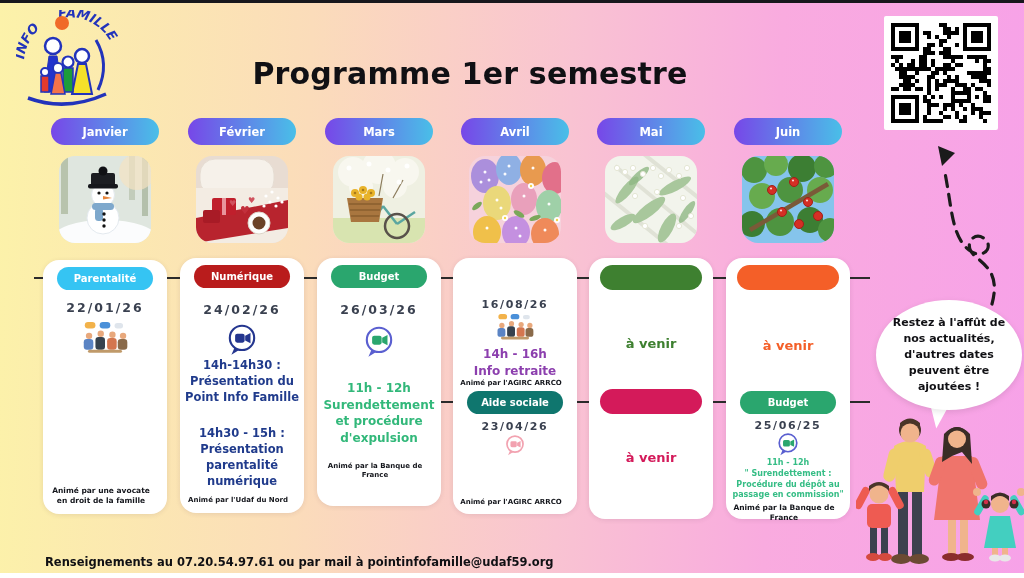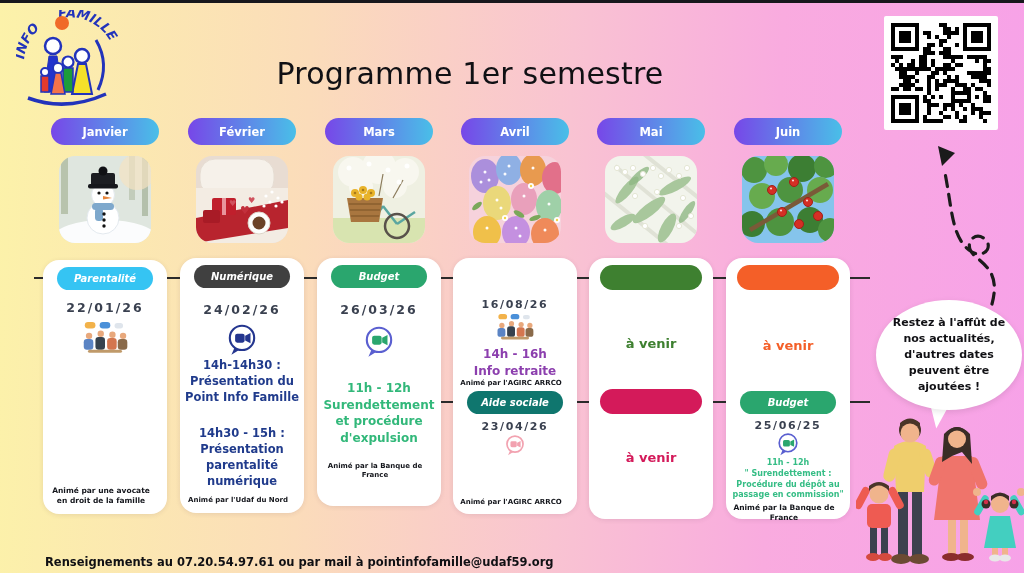--- a/index.html
+++ b/index.html
@@ -4,21 +4,21 @@
 <style>
   html,body{margin:0;padding:0;}
   body{
     width:1024px;height:578px;overflow:hidden;position:relative;
     font-family:"DejaVu Sans","Liberation Sans",sans-serif;
     background:linear-gradient(92deg,#fcf2a9 0%,#fbdcba 30%,#f9c3d2 55%,#f9abdf 75%,#f7a2e8 100%);
   }
   .topline{position:absolute;top:0;left:0;right:0;height:3px;background:#17171c;z-index:9;}
   .bottomline{position:absolute;bottom:0;left:0;right:0;height:5px;background:#ffffff;z-index:2;}
   .title{position:absolute;left:160px;width:620px;top:36px;text-align:center;
-    font-size:30px;font-weight:400;color:#101014;letter-spacing:.2px;}
+    font-size:30px;font-weight:700;color:#101014;letter-spacing:.2px;}
   .logo{position:absolute;left:16px;top:10px;width:102px;height:102px;}
   .qr{position:absolute;left:884px;top:16px;width:114px;height:114px;background:#fff;
     padding:7px;box-sizing:border-box;border-radius:2px;}
   .qr svg{width:100%;height:100%;display:block;}
   .arrow{position:absolute;left:900px;top:130px;width:124px;height:180px;z-index:1;}
   .bubble{position:absolute;left:876px;top:300px;width:146px;height:110px;background:#fff;
     border-radius:50%;display:flex;align-items:center;justify-content:center;text-align:center;
     padding:10px 12px;box-sizing:border-box;font-size:11px;font-weight:700;color:#101014;
     line-height:1.45;box-shadow:0 2px 6px rgba(0,0,0,.10);z-index:4;}
   .bubble-tail{position:absolute;left:924px;top:398px;width:0;height:0;z-index:3;
@@ -30,21 +30,21 @@
   .hline2{top:401px;left:441px;width:429px;}
   .pill{position:absolute;top:118px;width:108px;height:27px;border-radius:14px;
     background:linear-gradient(90deg,#7747e8 0%,#49bfe8 100%);
     color:#fff;font-size:11.5px;font-weight:700;display:flex;align-items:center;justify-content:center;z-index:2;}
   .photo{position:absolute;top:156px;width:92px;height:87px;border-radius:16px;overflow:hidden;z-index:2;}
   .photo svg{display:block;width:100%;height:100%;}
   .card{position:absolute;width:124px;background:#fff;border-radius:16px;z-index:2;
     box-shadow:0 1px 5px rgba(60,30,60,.10);}
   .badge{position:absolute;left:50%;transform:translateX(-50%);min-width:96px;height:23px;
     padding:0 8px;box-sizing:border-box;border-radius:13px;color:#fff;font-size:10px;font-weight:700;
-    display:flex;align-items:center;justify-content:center;white-space:nowrap;z-index:3;font-style:italic;}
+    display:flex;align-items:center;justify-content:center;white-space:nowrap;z-index:3;}
   .emptypill{position:absolute;left:50%;transform:translateX(-50%);width:102px;height:25px;border-radius:14px;z-index:3;}
   .date{position:absolute;left:0;right:0;text-align:center;font-size:12.5px;font-weight:700;
     color:#3a4150;letter-spacing:2px;}
   .date.small{font-size:11px;letter-spacing:1.6px;}
   .icn{position:absolute;left:50%;transform:translateX(-50%);}
   .etext{position:absolute;left:4px;right:4px;text-align:center;font-weight:700;line-height:1.38;}
   .fnote{position:absolute;left:4px;right:12px;text-align:center;font-size:7.5px;font-weight:700;color:#14161c;line-height:1.3;}
   .status{position:absolute;left:0;right:0;text-align:center;font-size:13px;font-weight:700;}
   .c-cyan{color:#35c4f3;font-size:12.5px;}
   .c-navy{color:#203b8c;font-size:11.5px;}
@@ -605,21 +605,21 @@
     <circle cx="31" cy="12" r="3" fill="#e8a87c"></circle>
       <rect x="26" y="15" width="9" height="11" rx="3" fill="#d4764f"></rect>
     <circle cx="41" cy="13" r="3" fill="#e8a87c"></circle>
       <rect x="36" y="16" width="9" height="10" rx="3" fill="#8a6a4a"></rect>
     <rect x="8" y="26" width="32" height="3" rx="1.5" fill="#c09a6a"></rect>
   </svg>
   <div class="fnote" style="top:226px">Animé par une avocate en droit de la famille</div>
 </div>
 
 <div class="card" style="left:180px;top:258px;height:255px">
-  <div class="badge" style="top:7px;background:#404040">Numérique</div>
+  <div class="badge" style="top:7px;background:#b91c1c">Numérique</div>
   <div class="date" style="top:44px">24/02/26</div>
   <svg class="icn" style="top:66px" width="36" height="32" viewBox="0 0 34 30">
     <circle cx="17" cy="13" r="11.5" fill="none" stroke="#24368f" stroke-width="2"></circle>
     <path d="M10 22 L7 29 L15 24 Z" fill="#24368f"></path>
     <rect x="10.5" y="9" width="9" height="8.5" rx="2" fill="#24368f"></rect>
       <polygon points="20,11 25,8.5 25,18 20,15.5" fill="#24368f"></polygon>
   </svg>
   <div class="etext c-navy" style="top:100px">
     <div>14h-14h30 :</div>
     <div>Présentation du Point Info Famille</div>

